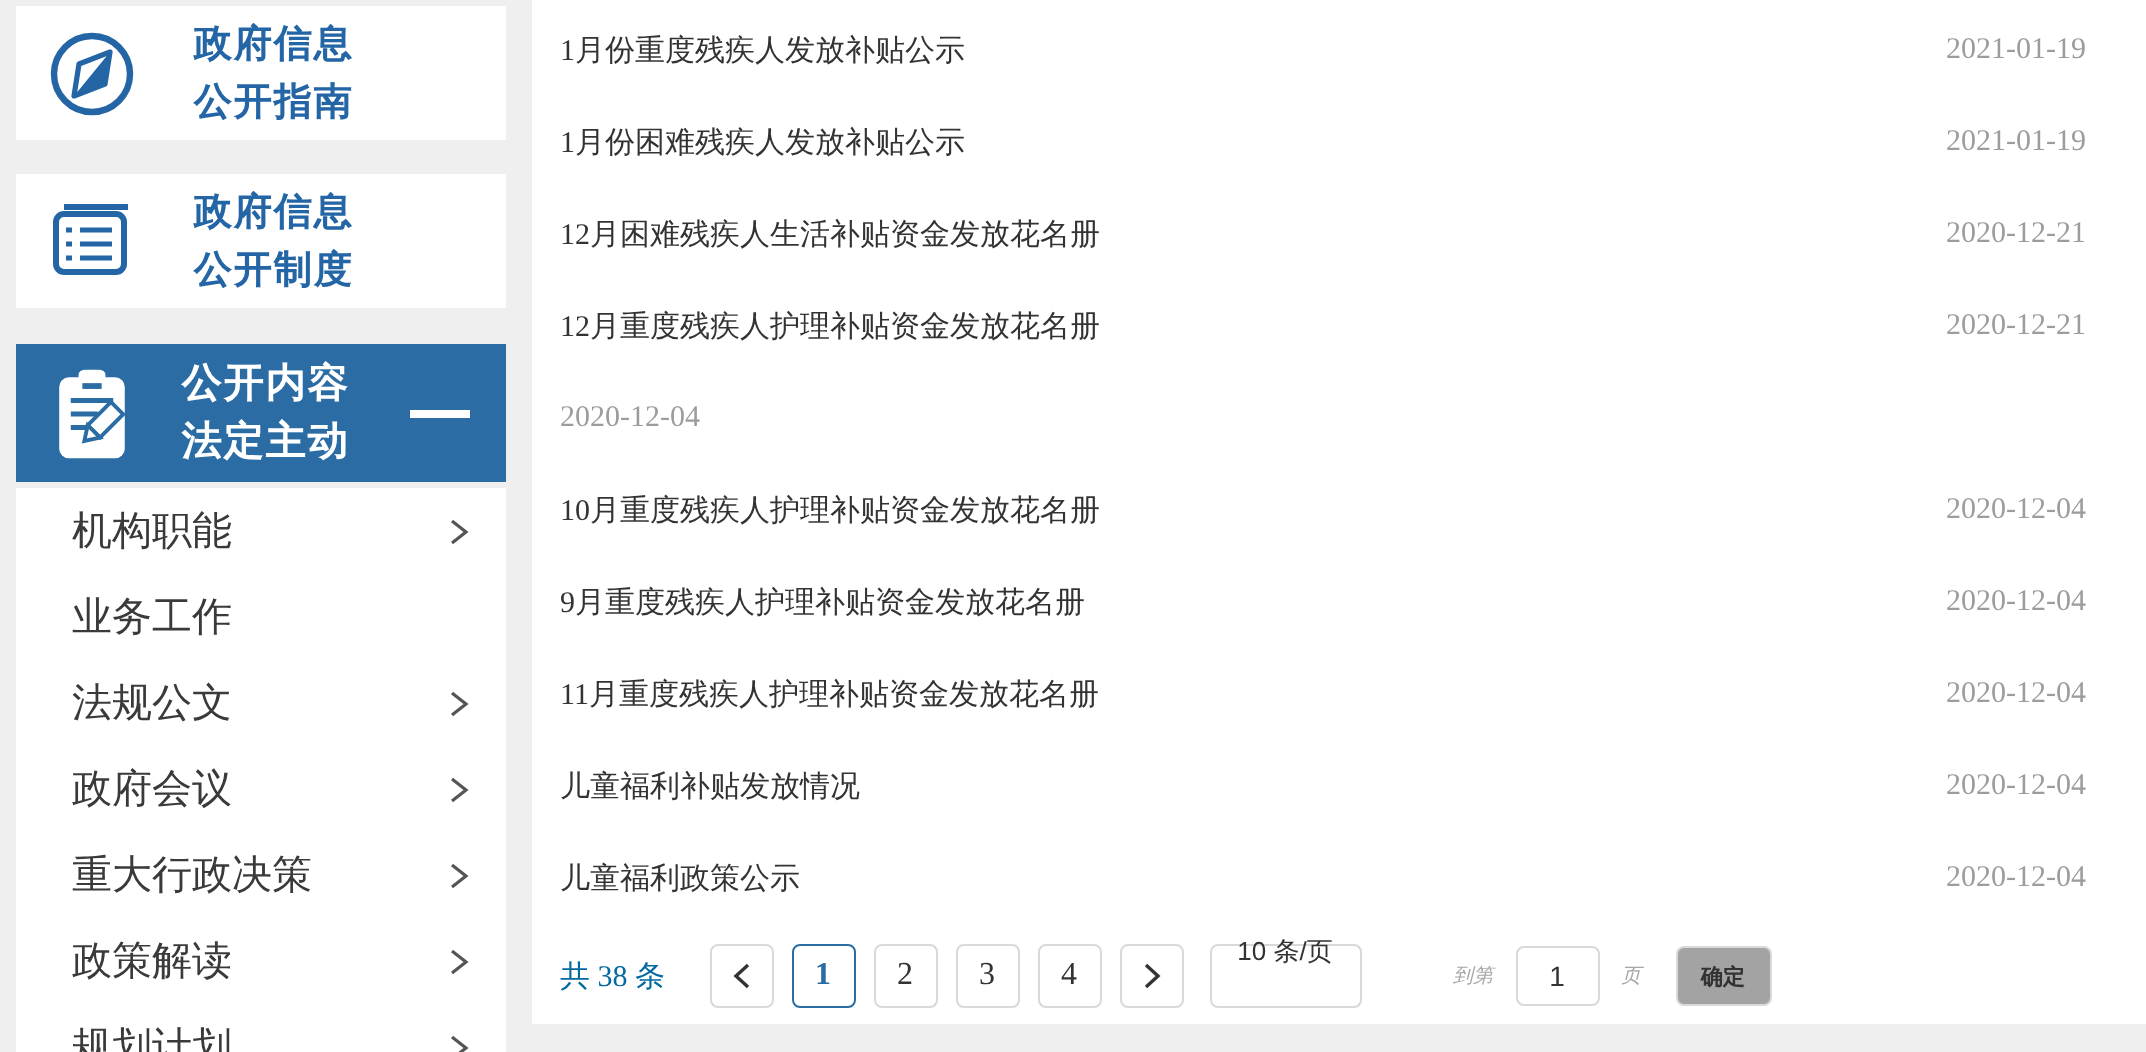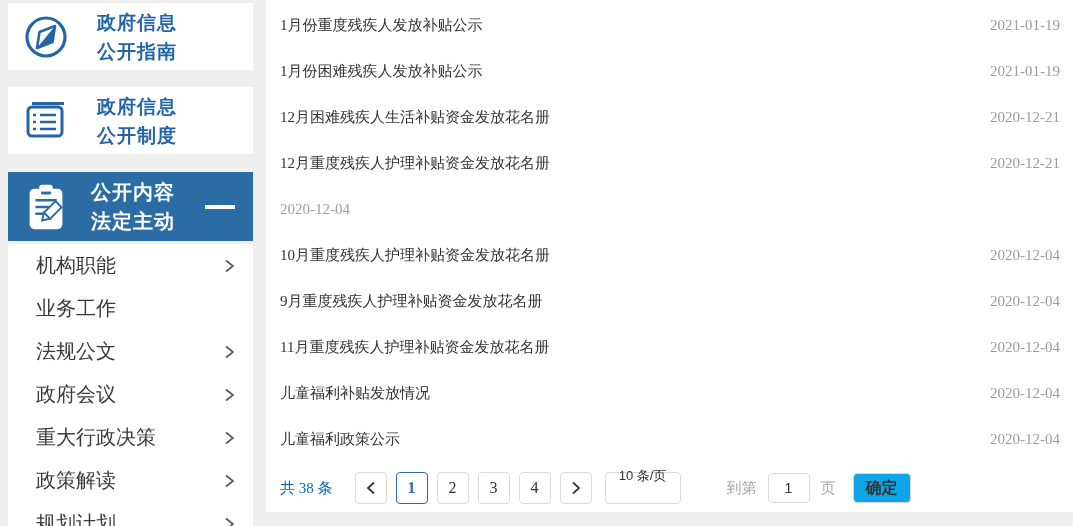--- a/index.html
+++ b/index.html
@@ -39,21 +39,21 @@
     font-size:20px;color:#3a3a3a;
   }
   .menu-item .chev{display:flex;align-items:center;}
   
   .main{
     position:absolute;left:266px;top:0;width:807px;height:512px;background:#ffffff;
   }
   .list{padding-top:2px;}
   .list-row{
     height:46px;display:flex;align-items:center;justify-content:space-between;
-    box-sizing:border-box;padding:0 13px 0 14px;
+    box-sizing:border-box;padding:0 30px 0 14px;
     font-family:"Liberation Serif","DejaVu Serif",serif;
   }
   .list-title{font-size:15px;color:#333333;cursor:pointer;}
   .list-date{font-size:15px;color:#9c9c9c;}
   
   .pagination{
     position:absolute;left:14px;top:472px;height:32px;
     display:flex;align-items:center;
     font-family:"Liberation Serif","DejaVu Serif",serif;
   }
@@ -65,31 +65,31 @@
   }
   .pg-btn.active{border-color:#2b6ca5;color:#2b6ca5;font-weight:bold;}
   .pg-arrow{display:flex;align-items:center;justify-content:center;}
   .pg-select{
     width:76px;height:32px;box-sizing:border-box;border:1px solid #d9d9d9;border-radius:4px;
     background:#fff;display:flex;align-items:center;justify-content:center;gap:24px;
     font-size:13px;color:#333;margin-left:4px;cursor:pointer;
     font-family:"Liberation Sans","DejaVu Sans",sans-serif;
     flex-direction:column;
   }
-  .jump-label{font-size:15px;color:#a6a6a6;}
+  .jump-label{font-size:10px;color:#a6a6a6;font-style:italic;}
   .jump-prefix{margin-left:46px;}
   .jump-input{
     width:42px;height:30px;box-sizing:border-box;border:1px solid #d9d9d9;border-radius:4px;
     text-align:center;margin:0 11px;font-size:14px;color:#333;background:#fff;outline:none;
     font-family:"Liberation Sans","DejaVu Sans",sans-serif;
   }
   .jump-suffix{margin-right:17px;}
   .confirm-btn{
     height:30px;box-sizing:border-box;padding:0 12px;border:1px solid #d9d9d9;border-radius:4px;
-    background:#0ea5e9;font-weight:700;font-size:16px;color:#333;cursor:pointer;
+    background:#a3a3a3;font-weight:700;font-size:11px;color:#333;cursor:pointer;
     display:flex;align-items:center;
     font-family:"Liberation Sans","DejaVu Sans",sans-serif;
   }
 </style>
 </head>
 <body>
 
 <div class="page">
 
   <div class="sidebar-card" id="card1">

